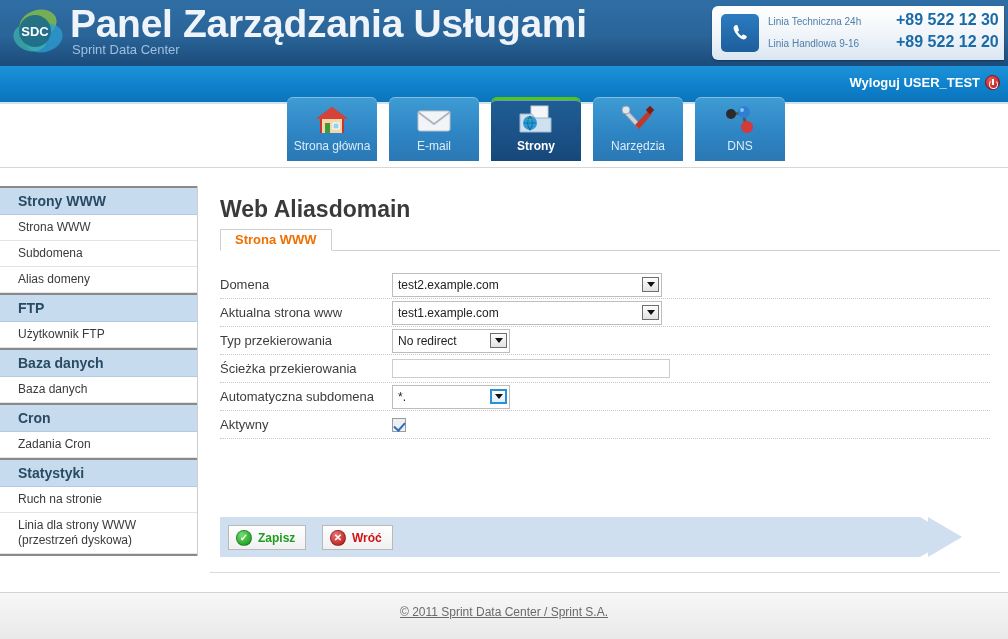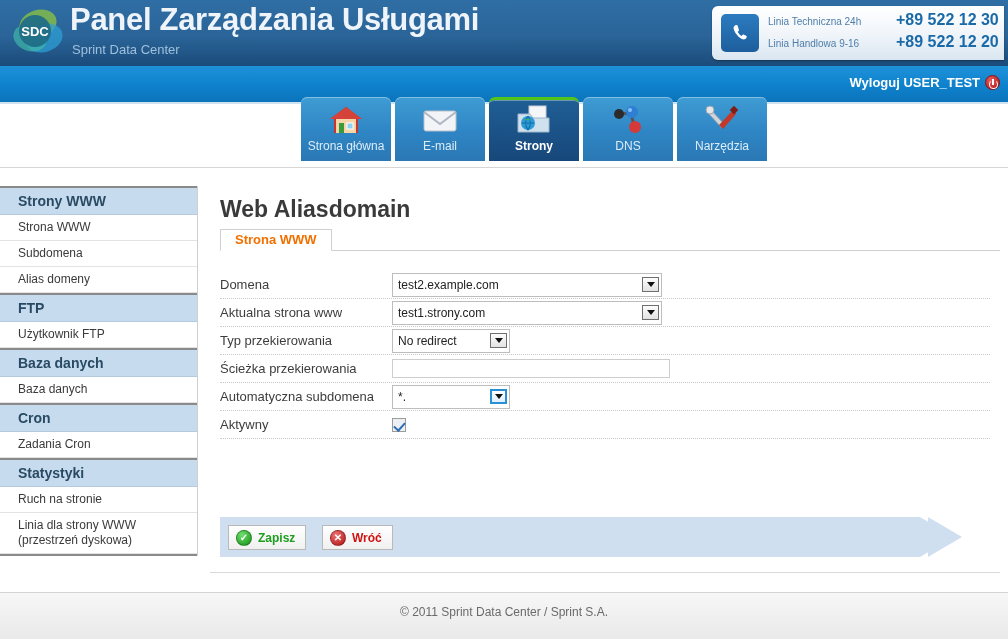--- a/index.html
+++ b/index.html
@@ -15,21 +15,21 @@
   
   .header {
     position:absolute; left:0; top:0; width:1008px; height:66px;
     background:linear-gradient(to bottom,#2f6ea4 0%,#2a6498 55%,#1b4b7a 100%);
     overflow:hidden;
   }
   .logo-wrap { position:absolute; left:8px; top:4px; width:60px; height:58px; }
   .logo-wrap svg { display:block; }
   .brand-title {
     position:absolute; left:70px; top:2px;
-    font-size:31px; font-weight:bold; color:#eef4fa;
+    font-size:39px; font-weight:bold; color:#eef4fa;
     letter-spacing:-0.3px; white-space:nowrap;
   }
   .brand-sub {
     position:absolute; left:72px; top:42px;
     font-size:13px; color:#9fc0dd; white-space:nowrap;
   }
   .contact-box {
     position:absolute; left:712px; top:6px; width:292px; height:54px;
     background:linear-gradient(to bottom,#ffffff 0%,#f2f6fa 48%,#dae6f1 100%);
     border-radius:6px 0 0 6px;
@@ -72,21 +72,21 @@
     content:""; position:absolute; left:3px; top:4px;
     width:7px; height:7px; border:1.5px solid #fff;
     border-radius:50%; border-top-color:transparent;
   }
 
   
   .navstrip {
     position:absolute; left:0; top:106px; width:1008px; height:62px;
     background:#ffffff; border-bottom:1px solid #d6d6d6;
   }
-  .navtabs { position:absolute; left:261px; top:-9px; display:flex; gap:4px;padding-left:40px; }
+  .navtabs { position:absolute; left:247px; top:-9px; display:flex; gap:12px;padding-left:40px; }
   .navtab {
     width:90px; height:64px; border-radius:6px 6px 0 0;
     background:linear-gradient(to bottom,#3f9cd4 0%,#2f85c4 55%,#2a78b4 100%);
     position:relative; cursor:pointer;
     display:flex; flex-direction:column; align-items:center;
     box-shadow:inset 0 1px 0 rgba(255,255,255,.35);
   }
   .navtab.active {
     background:linear-gradient(to bottom,#1f5e94 0%,#1b5287 55%,#17477a 100%);
     border-top:3px solid #52c41a;
@@ -212,21 +212,21 @@
   }
   .ic-ok { background:radial-gradient(circle at 35% 28%,#6fe06f,#128e12); }
   .ic-no { background:radial-gradient(circle at 35% 28%,#f07272,#b01010); }
 
   
   .footer {
     position:absolute; left:0; top:592px; width:1008px; height:47px;
     background:linear-gradient(to bottom,#f7f7f7,#e9e9e9);
     border-top:1px solid #d3d3d3;
     display:flex; justify-content:center; padding-top:12px;
-    font-size:12px; color:#6a6a6a;
+    font-size:12px; color:#6a6a6a;text-decoration:underline;
   }
   .content-divider {
     position:absolute; left:210px; top:572px; width:790px;
     border-top:1px solid #d9d9d9;
   }
 </style>
 </head>
 <body>
 
 <div class="header">
@@ -300,48 +300,48 @@
       <div class="ico">
         <svg width="36" height="32" viewBox="0 0 36 32">
           <rect x="13" y="2" width="17" height="20" fill="#f4f6fa" stroke="#c5ccd6"></rect>
           <path d="M2 10 h12 l3 4 h16 v14 H2 z" fill="#cfe0ef" stroke="#9fb6cc"></path>
           <circle cx="12" cy="19" r="7" fill="#2e9ad4"></circle>
           <path d="M6 19h12M12 12a12 12 0 0 1 0 14a12 12 0 0 1 0-14" fill="none" stroke="#0f6fa8" stroke-width="1.2"></path>
           <path d="M7 15 q4 2 9 0" fill="#4caf50" opacity=".85"></path>
         </svg>
       </div>
       <div class="lbl">Strony</div>
+    </div>
+
+    <div class="navtab">
+      <div class="ico">
+        <svg width="34" height="30" viewBox="0 0 34 30">
+          <path d="M5 4 L20 20 L17 23 L3 8 z" fill="#d0d5dc" stroke="#9aa2ae"></path>
+          <circle cx="5" cy="5" r="4" fill="#e3e7ec" stroke="#9aa2ae"></circle>
+          <path d="M29 4 L14 20 L18 24 L31 9 z" fill="#c0392b"></path>
+          <rect x="26" y="2" width="6" height="6" fill="#7f1d14" transform="rotate(45 29 5)"></rect>
+        </svg>
+      </div>
+      <div class="lbl">Narzędzia</div>
     </div>
 
     <div class="navtab">
       <div class="ico">
         <svg width="34" height="30" viewBox="0 0 34 30">
           <line x1="9" y1="9" x2="20" y2="8" stroke="#555" stroke-width="3"></line>
           <line x1="20" y1="8" x2="23" y2="21" stroke="#555" stroke-width="3"></line>
           <circle cx="8" cy="9" r="5" fill="#2b2b2b"></circle>
           <circle cx="21" cy="7" r="6" fill="#2e7fd4"></circle>
           <circle cx="24" cy="22" r="6" fill="#d43a3a"></circle>
           <circle cx="19" cy="5" r="2" fill="#9dd2ff" opacity=".8"></circle>
         </svg>
       </div>
       <div class="lbl">DNS</div>
     </div>
 
-    <div class="navtab">
-      <div class="ico">
-        <svg width="34" height="30" viewBox="0 0 34 30">
-          <path d="M5 4 L20 20 L17 23 L3 8 z" fill="#d0d5dc" stroke="#9aa2ae"></path>
-          <circle cx="5" cy="5" r="4" fill="#e3e7ec" stroke="#9aa2ae"></circle>
-          <path d="M29 4 L14 20 L18 24 L31 9 z" fill="#c0392b"></path>
-          <rect x="26" y="2" width="6" height="6" fill="#7f1d14" transform="rotate(45 29 5)"></rect>
-        </svg>
-      </div>
-      <div class="lbl">Narzędzia</div>
-    </div>
-
   </div>
 </div>
 
 <div class="sidebar">
   <div class="sb-group">Strony WWW</div>
   <div class="sb-item">Strona WWW</div>
   <div class="sb-item">Subdomena</div>
   <div class="sb-item">Alias domeny</div>
 
   <div class="sb-group">FTP</div>
@@ -374,21 +374,21 @@
         <span class="txt">test2.example.com</span>
         <span class="arrow">
             <i class="caret"></i>
           </span>
       </div>
     </div>
 
     <div class="frow">
       <div class="flabel">Aktualna strona www</div>
       <div class="sel sel-w270">
-        <span class="txt">test1.strony.com</span>
+        <span class="txt">test1.example.com</span>
         <span class="arrow">
             <i class="caret"></i>
           </span>
       </div>
     </div>
 
     <div class="frow">
       <div class="flabel">Typ przekierowania</div>
       <div class="sel sel-w118">
         <span class="txt">No redirect</span>

